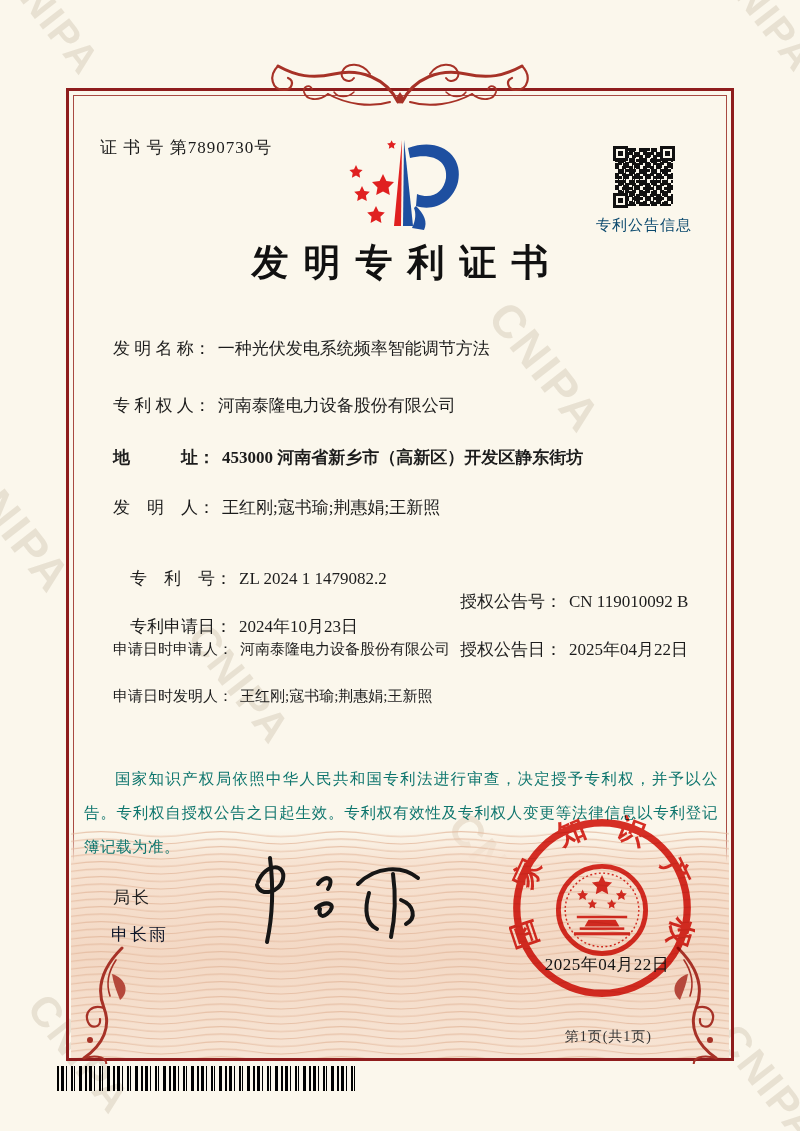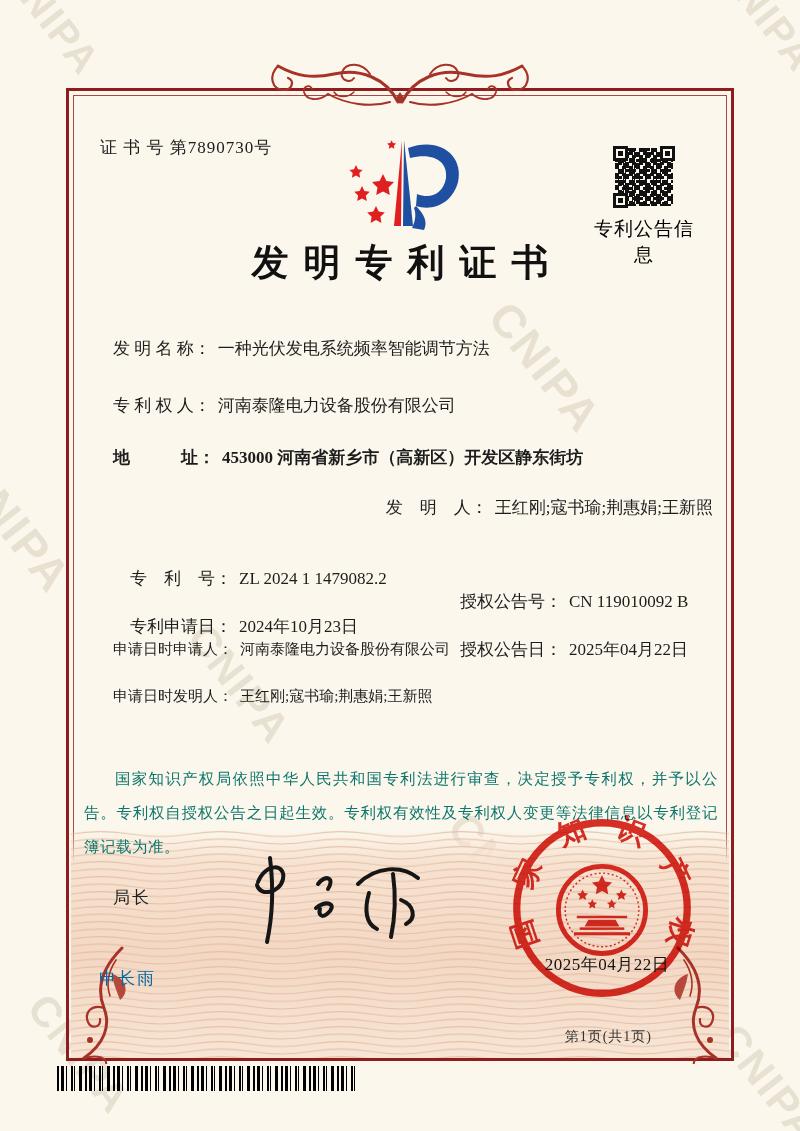--- a/index.html
+++ b/index.html
@@ -43,46 +43,46 @@
     background:
       repeating-conic-gradient(#111 0 25%, transparent 0 50%),
       repeating-conic-gradient(#111 0 25%, rgba(255,255,255,0) 0 50%);
     background-size:7px 7px, 11px 11px;
     background-position:0 0, 3px 4px;
   }
   .finder { position:absolute; width:15px; height:15px; border:3px solid #111; background:#fbf7ec; }
   .finder::after { content:""; position:absolute; left:2px; top:2px; width:5px; height:5px; background:#111; }
   .finder.tl { left:0; top:0; } .finder.tr { right:0; top:0; } .finder.bl { left:0; bottom:0; }
   .qr-caption { position:absolute; left:588px; top:216px; width:112px; text-align:center;
-    font-size:19px; color:#000000; letter-spacing:1px; }
+    font-size:15px; color:#0c4a6e; letter-spacing:1px; }
 
   .title {
     position:absolute; left:0; top:238px; width:800px; text-align:center;
     font-size:37px; font-weight:bold; letter-spacing:15px; text-indent:15px; color:#111;
   }
 
   
   .row { position:absolute; left:113px; width:600px; font-size:17px; white-space:pre; }
   .row .val { margin-left:7px; white-space:pre; }
   .row .c2 { position:absolute; left:347px; white-space:pre; }
   .row.small { font-size:15px; }
-  .r1{top:337px;} .r2{top:394px;} .r3{top:446px;font-weight:bold;} .r4{top:496px;text-align:right;}
+  .r1{top:337px;} .r2{top:394px;} .r3{top:446px;font-weight:bold;} .r4{top:496px;}
   .r5{top:547px;} .r6{top:595px;} .r7{top:640px;} .r8{top:687px;}
 
   .declaration {
     position:absolute; left:84px; top:762px; width:634px;
     font-size:15.5px; line-height:34px; text-indent:2em; text-align:justify;
     letter-spacing:0.5px; color:#0f766e;
   }
 
   
   .signer-title { position:absolute; left:113px; top:886px; font-size:17px;
     font-family:"Liberation Sans", sans-serif; color:#222; letter-spacing:2px; }
-  .signer-name  { position:absolute; left:99px; top:923px; font-size:17px;
-    font-family:"Liberation Sans", sans-serif; color:#0369a1; letter-spacing:2px;margin-top:44px; }
+  .signer-name  { position:absolute; left:111px; top:923px; font-size:17px;
+    font-family:"Liberation Sans", sans-serif; color:#0f172a; letter-spacing:2px; }
   .signature { position:absolute; left:232px; top:852px; width:205px; height:96px; }
 
   
   .seal { position:absolute; left:509px; top:815px; width:186px; height:186px;
     mix-blend-mode:multiply; opacity:.95; }
   .seal-date { position:absolute; left:534px; top:953px; width:146px; text-align:center;
     font-size:17px; color:#141414; letter-spacing:0.5px; }
 
   
   .page-num { position:absolute; left:0; top:1028px; width:652px; text-align:right;

